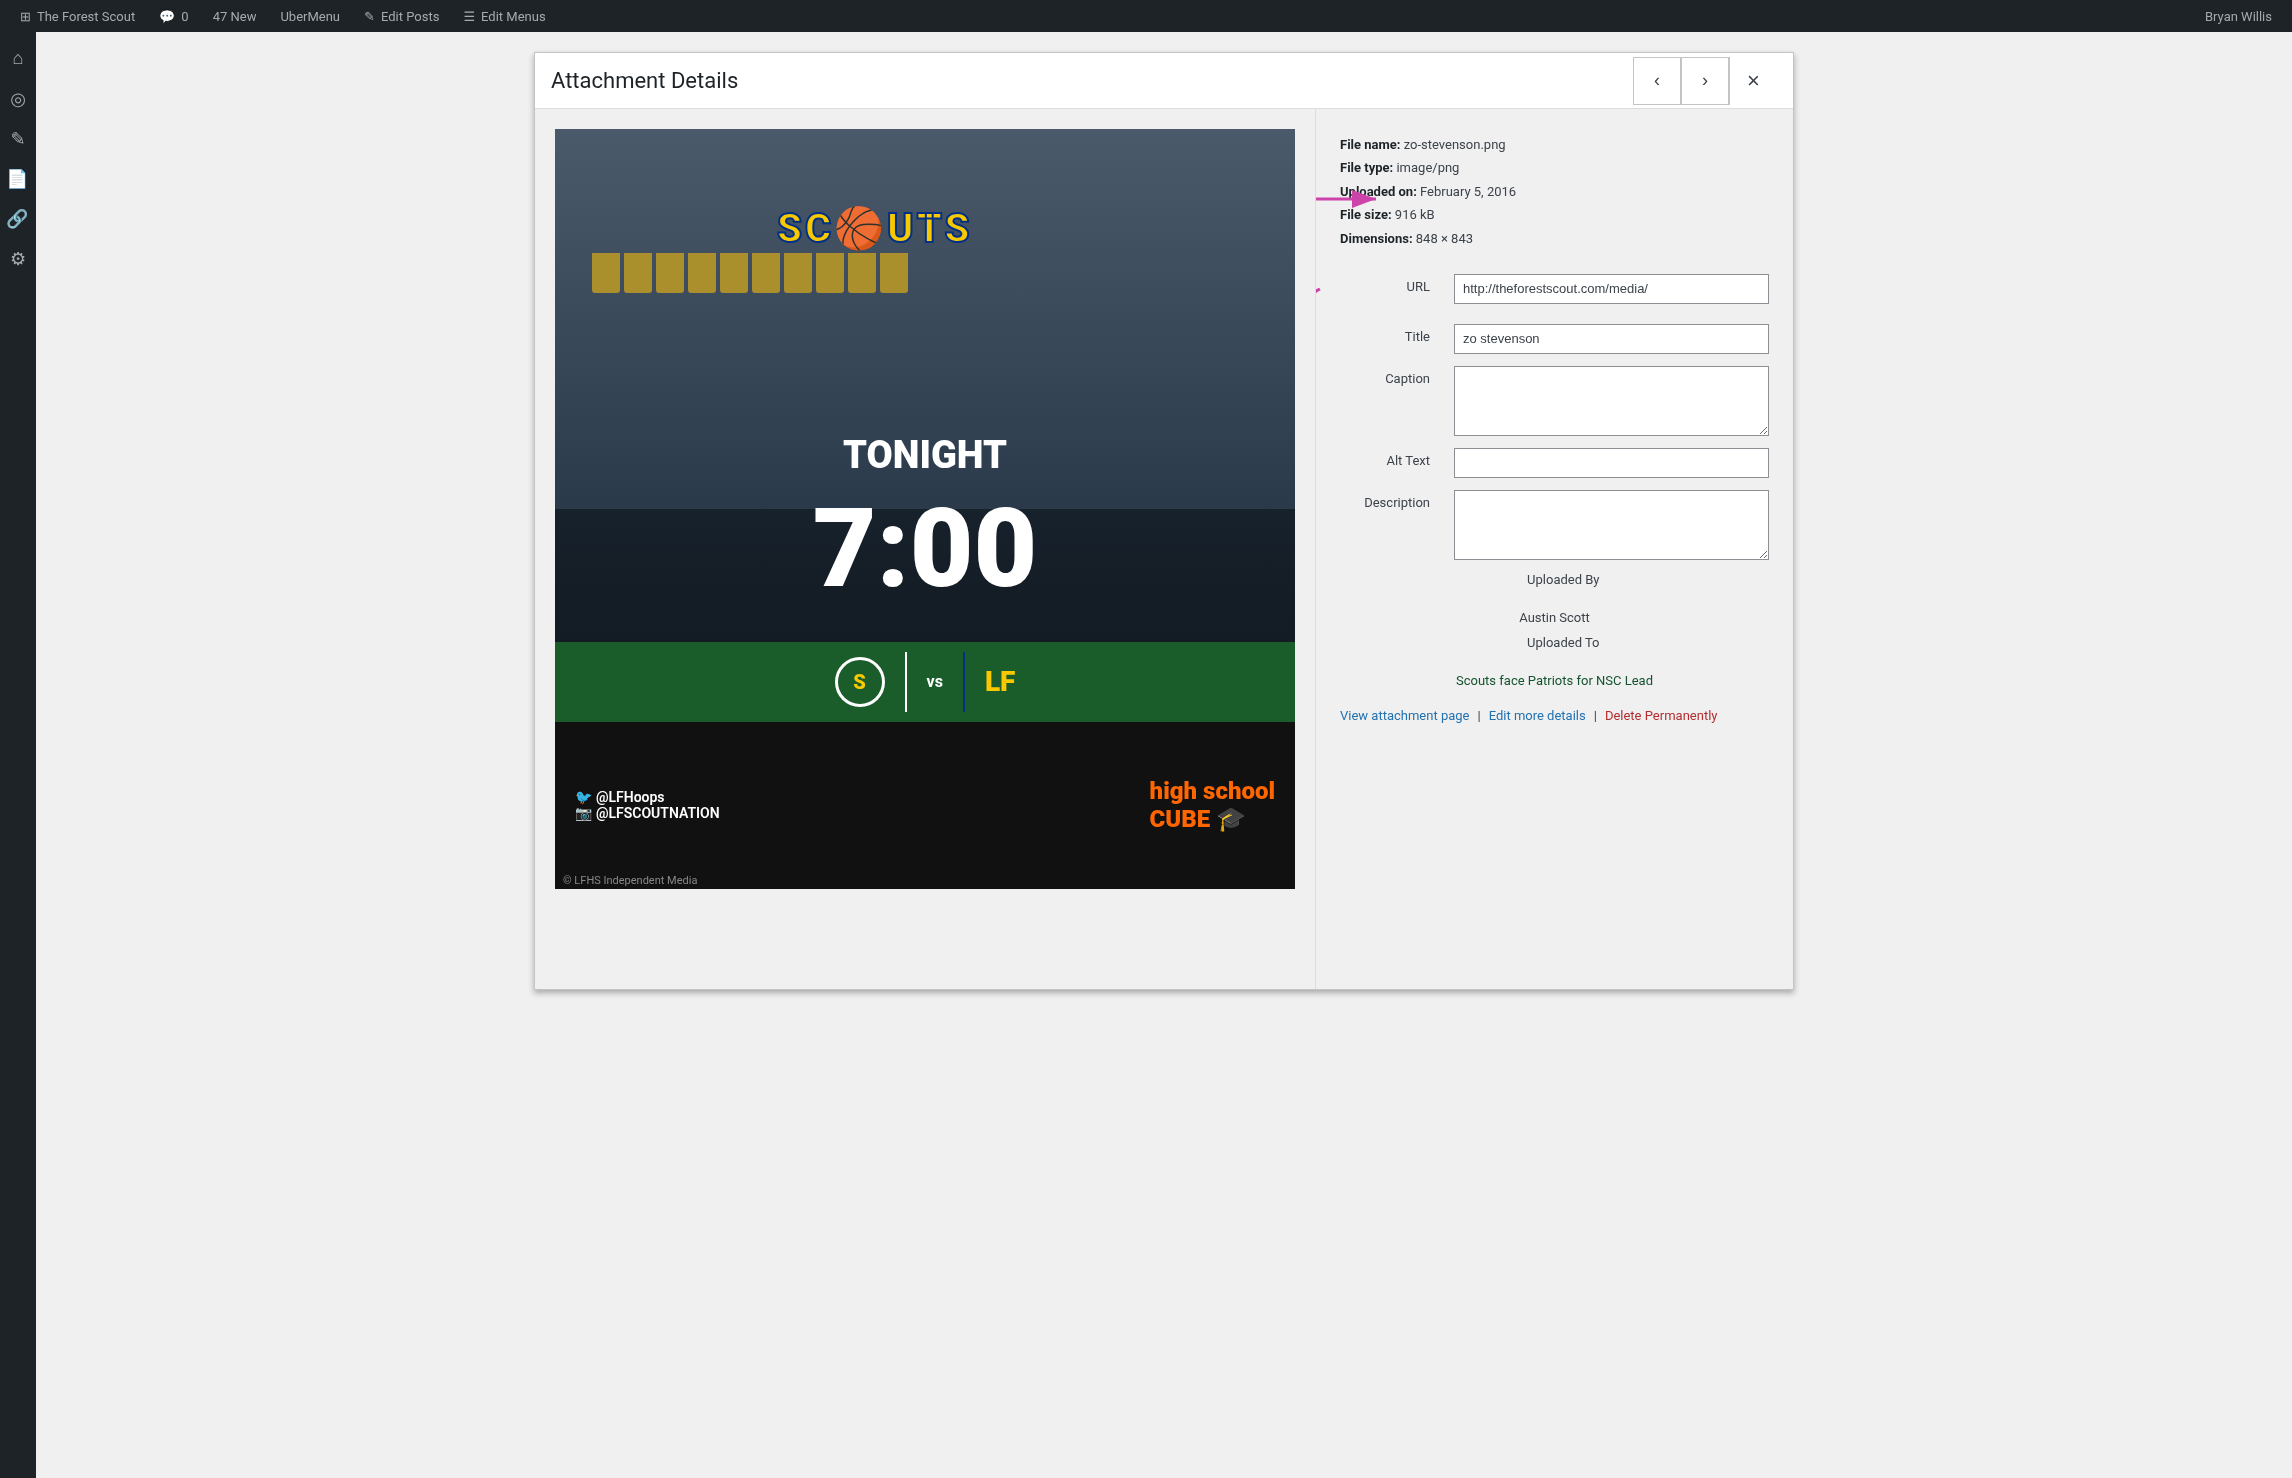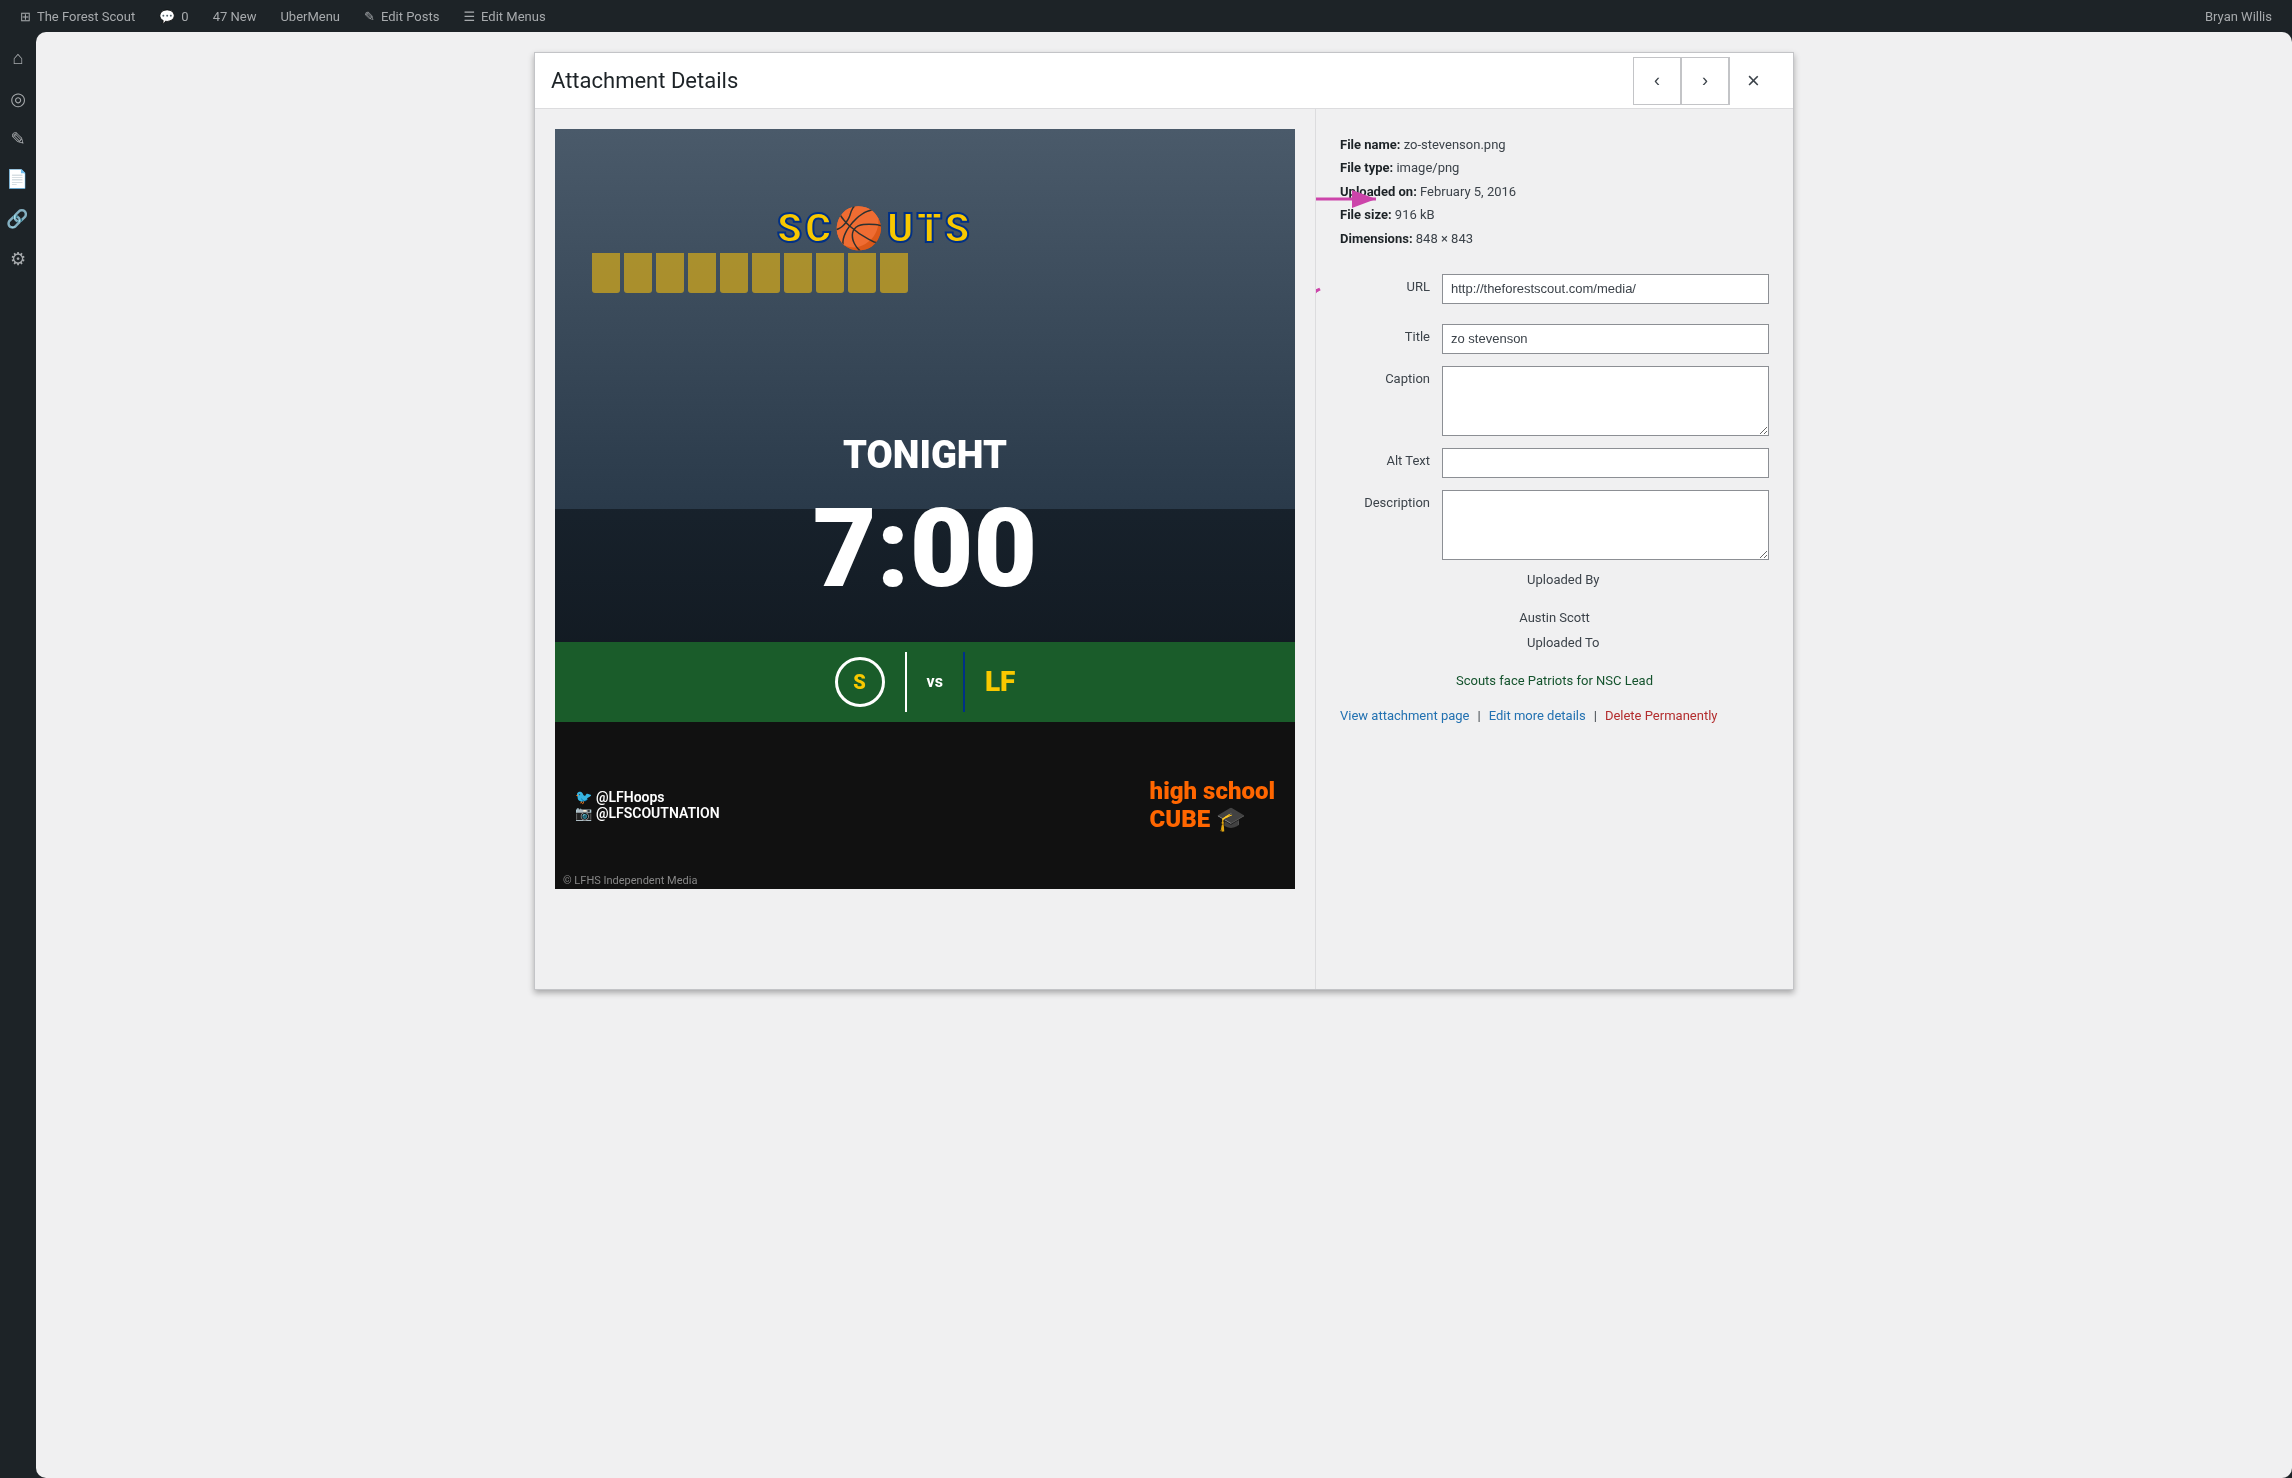--- a/index.html
+++ b/index.html
@@ -68,21 +68,20 @@
     
     #main {
       margin-left: 36px;
       margin-top: 32px;
       background: #f0f0f1;
       min-height: calc(100vh - 32px);
       display: flex;
       align-items: flex-start;
       justify-content: center;
       padding: 20px;
-      border-radius: 10px;
     }
 
     
     .modal {
       background: #fff;
       width: 100%;
       max-width: 1260px;
       border: 1px solid #c3c4c7;
       box-shadow: 0 3px 6px rgba(0,0,0,0.3);
       position: relative;
@@ -284,21 +283,21 @@
       line-height: 1.8;
       font-size: 13px;
     }
     .file-info-row { color: #3c434a; }
     .file-info-row strong { font-weight: 700; color: #1d2327; }
 
     .form-row {
       display: flex;
       align-items: flex-start;
       margin-bottom: 12px;
-      gap: 12px;
+      gap: 24px;
     }
     .form-label {
       width: 90px;
       text-align: right;
       padding-top: 5px;
       font-size: 13px;
       color: #3c434a;
       flex-shrink: 0;
     }
     .form-input {

